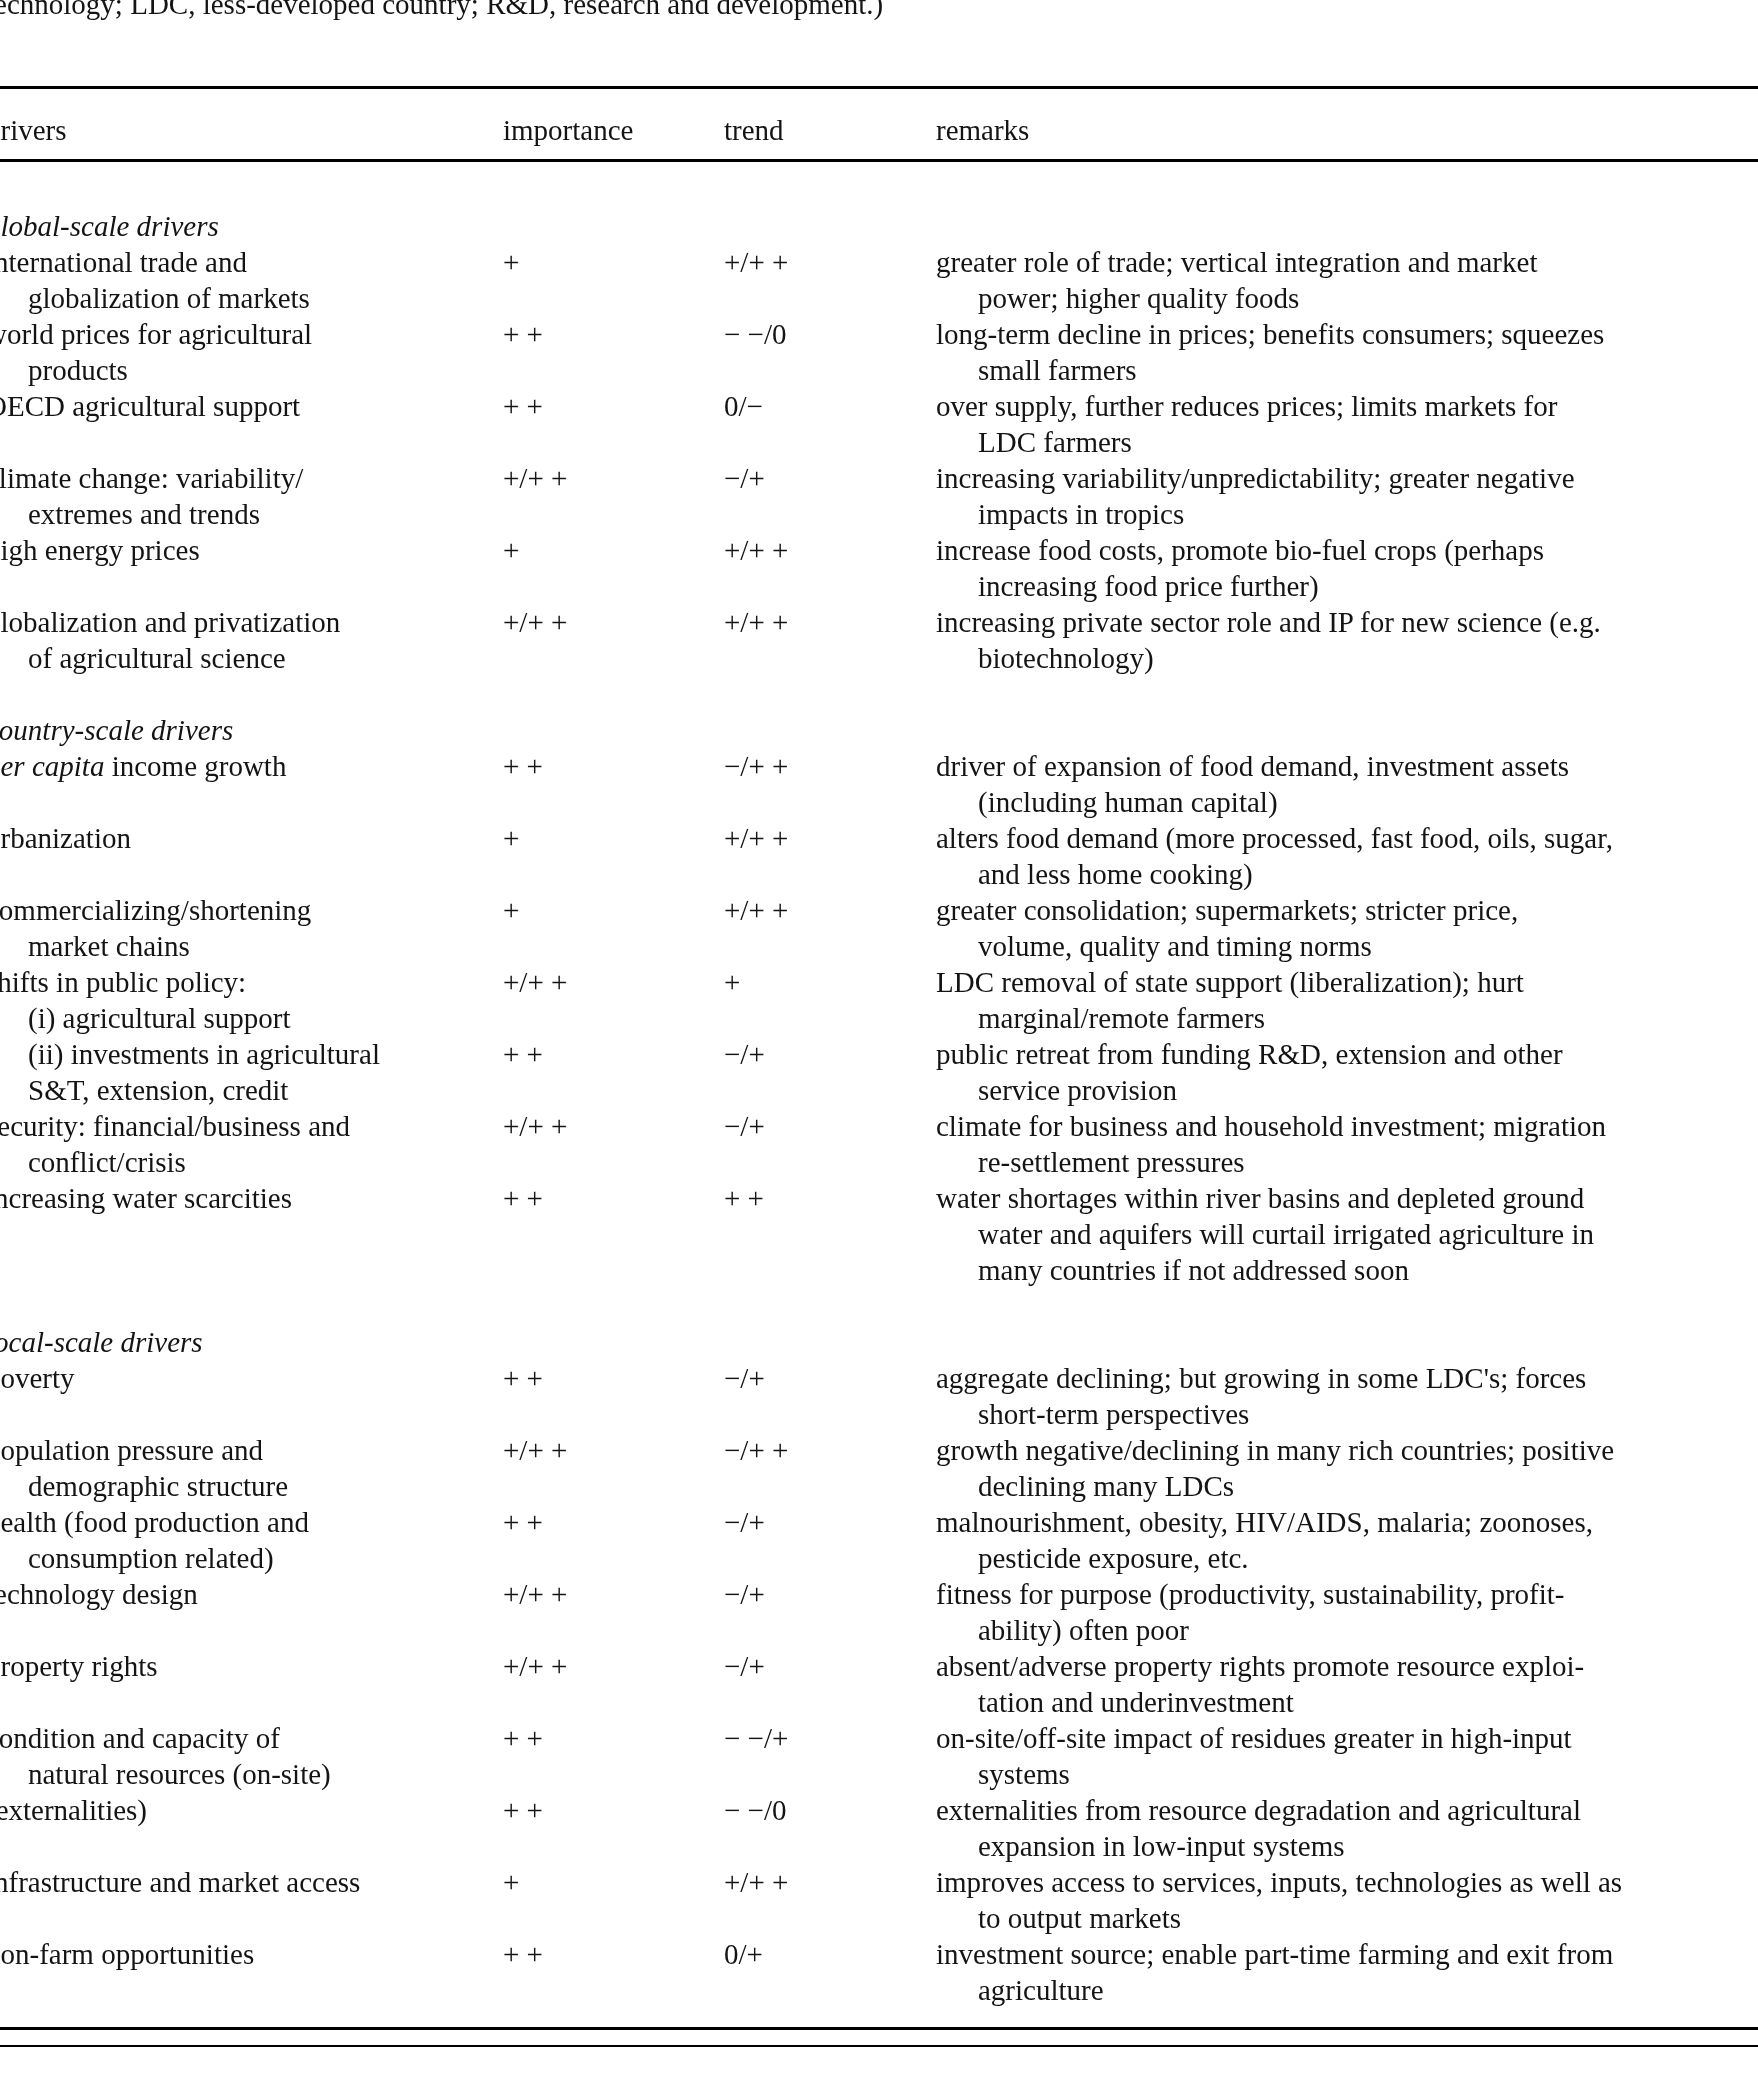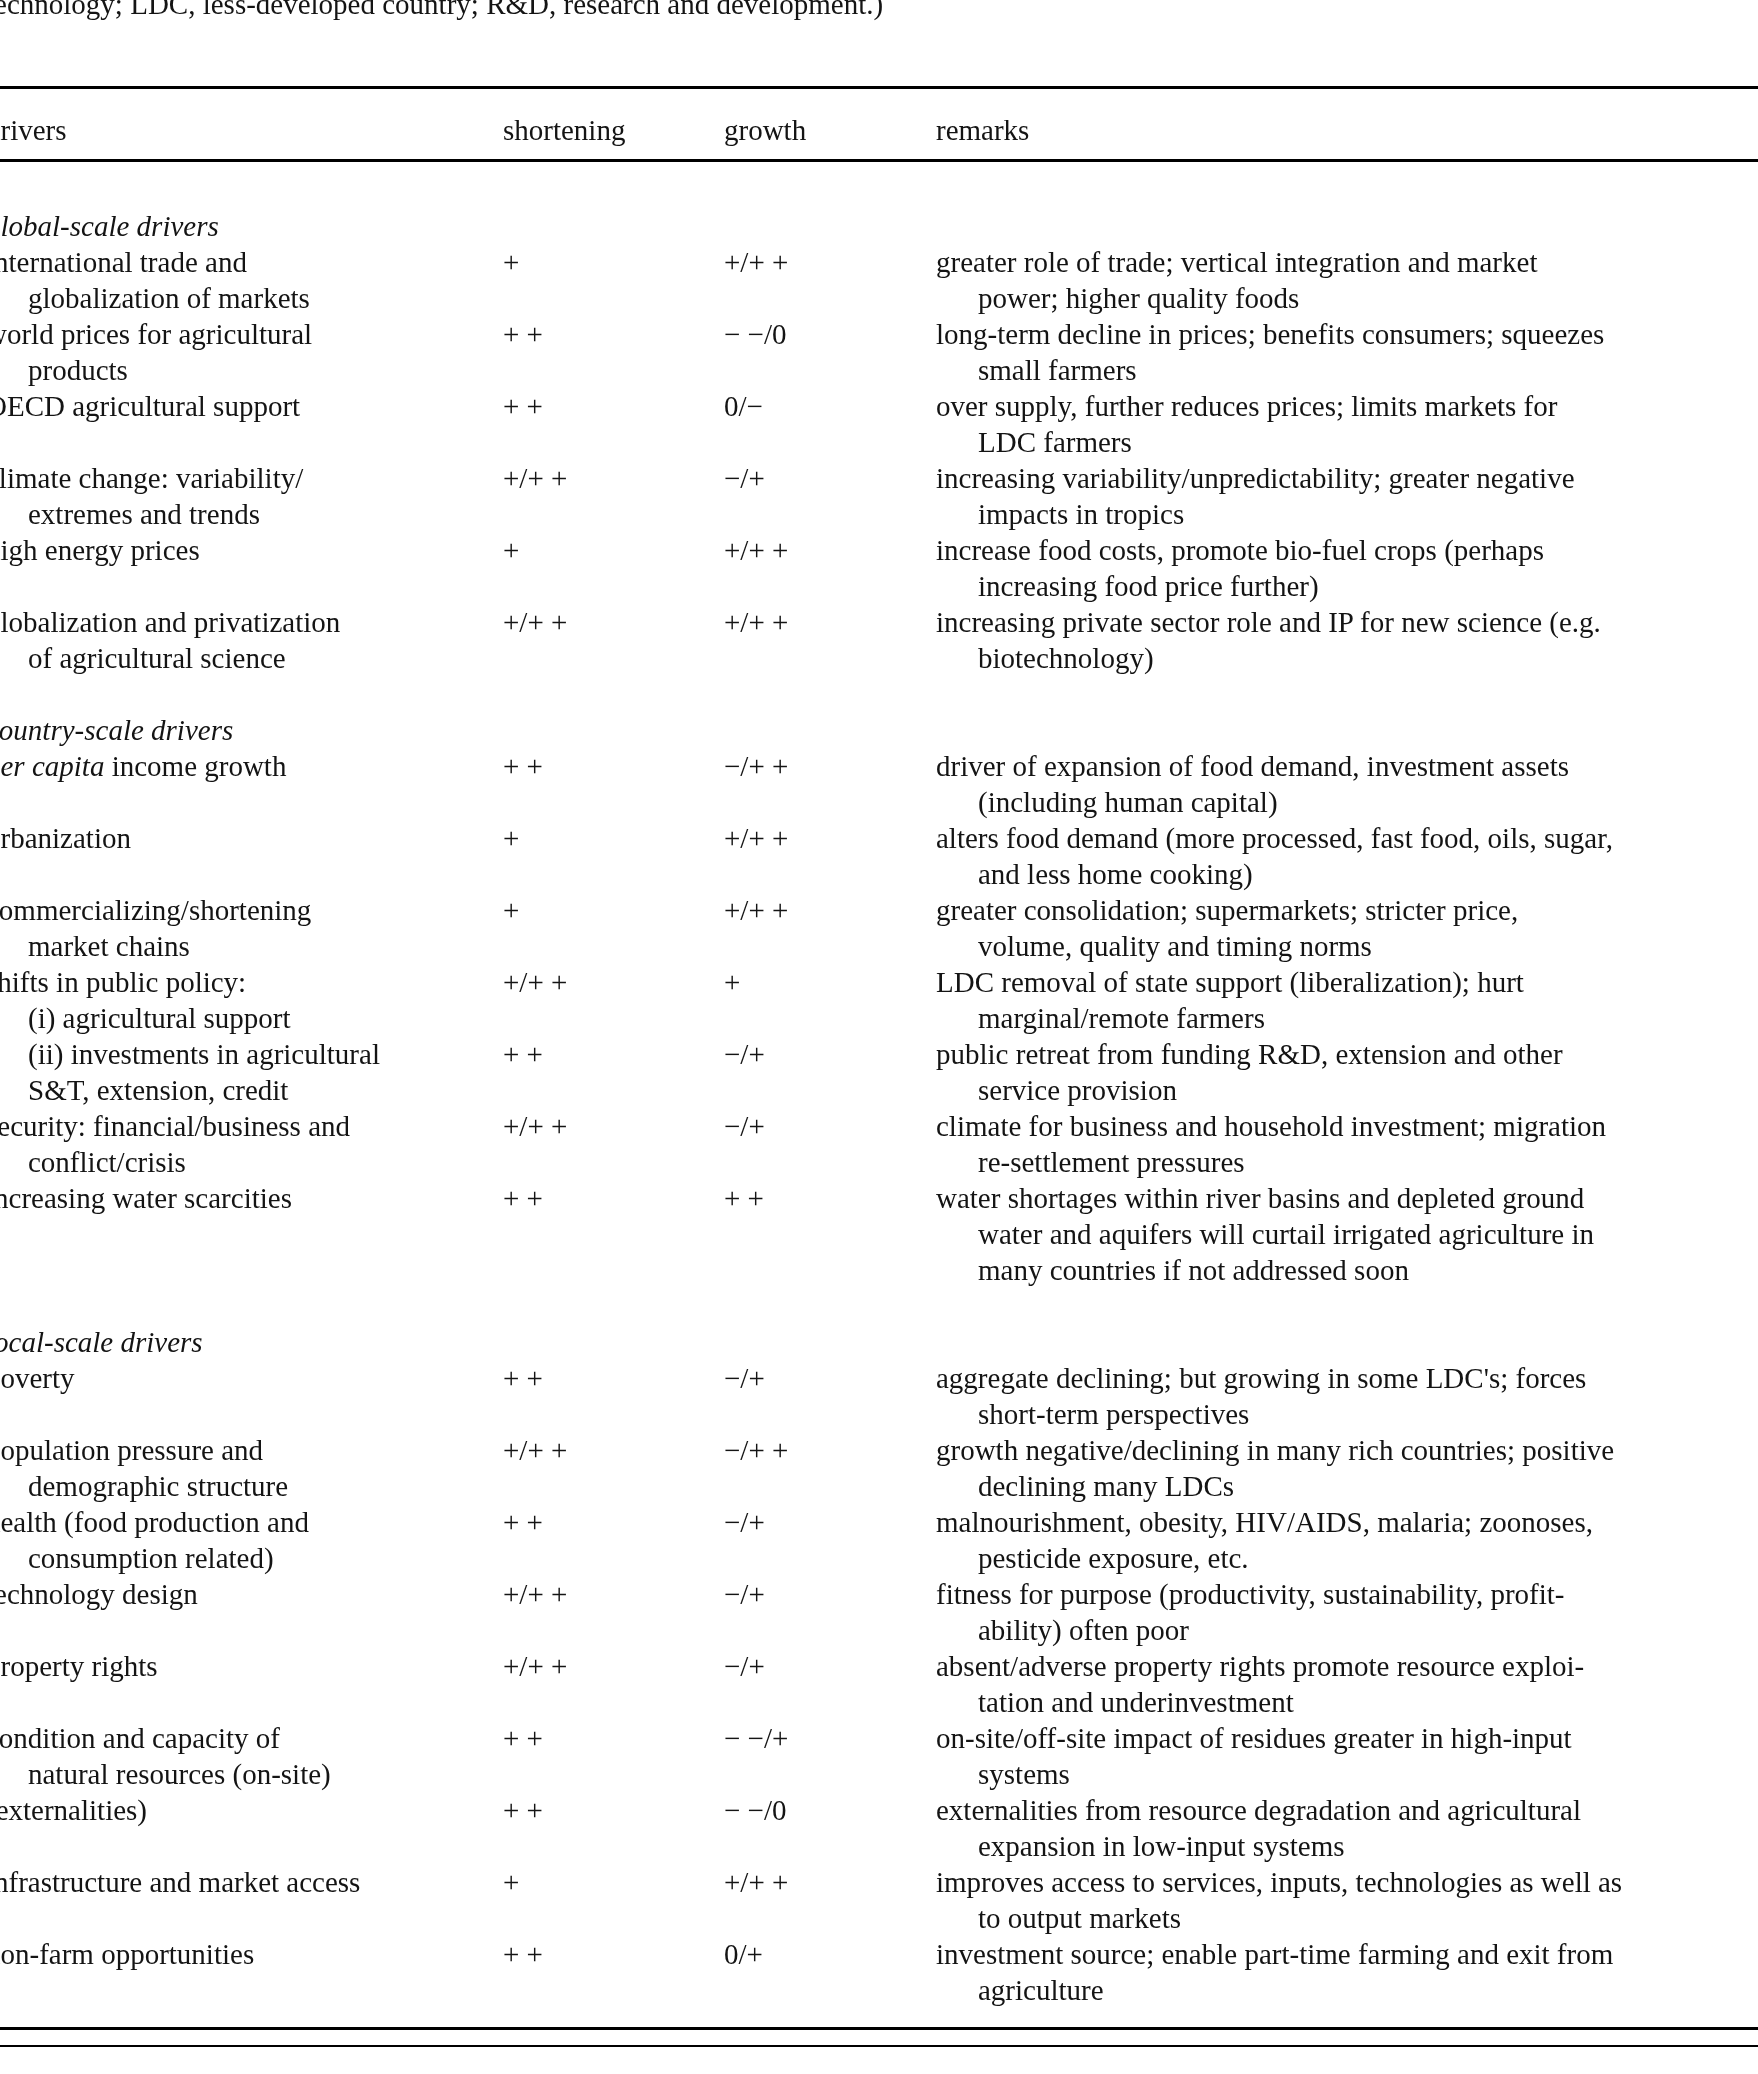--- a/index.html
+++ b/index.html
@@ -39,22 +39,22 @@
 <body>
 
 <div class="page">
 
   <div class="caption">technology; LDC, less-developed country; R&amp;D, research and development.)</div>
 
   <div class="rule rule-top"></div>
 
   <div class="thead">
     <div class="th">drivers</div>
-    <div class="th">shortening</div>
-    <div class="th">growth</div>
+    <div class="th">importance</div>
+    <div class="th">trend</div>
     <div class="th">remarks</div>
   </div>
 
   <div class="rule rule-mid"></div>
 
   <div class="rows">
       <div class="section-label">global-scale drivers</div>
       <div class="trow">
         <div>
           <div class="dline">international trade and</div>

